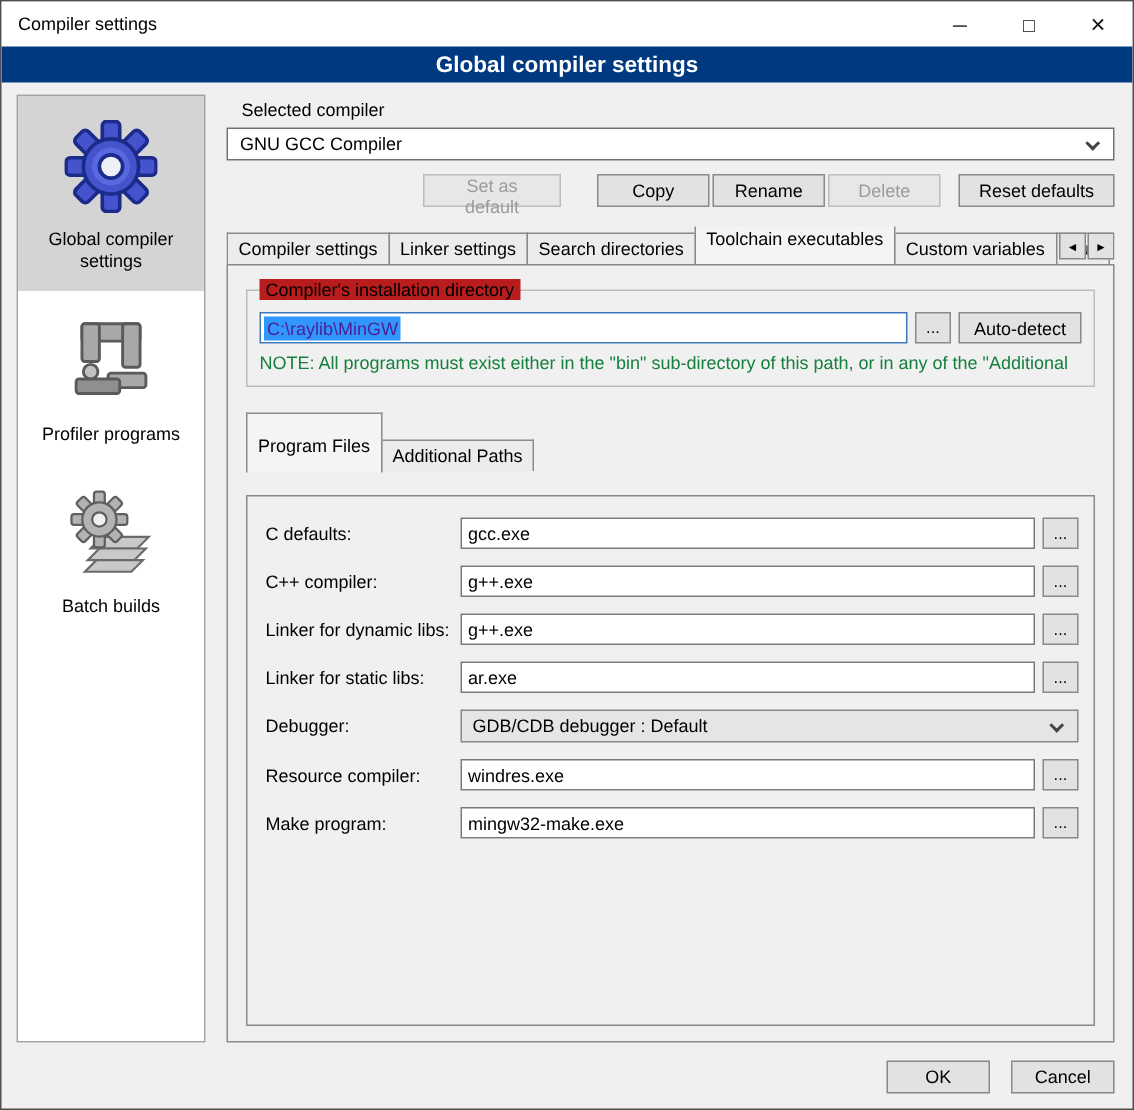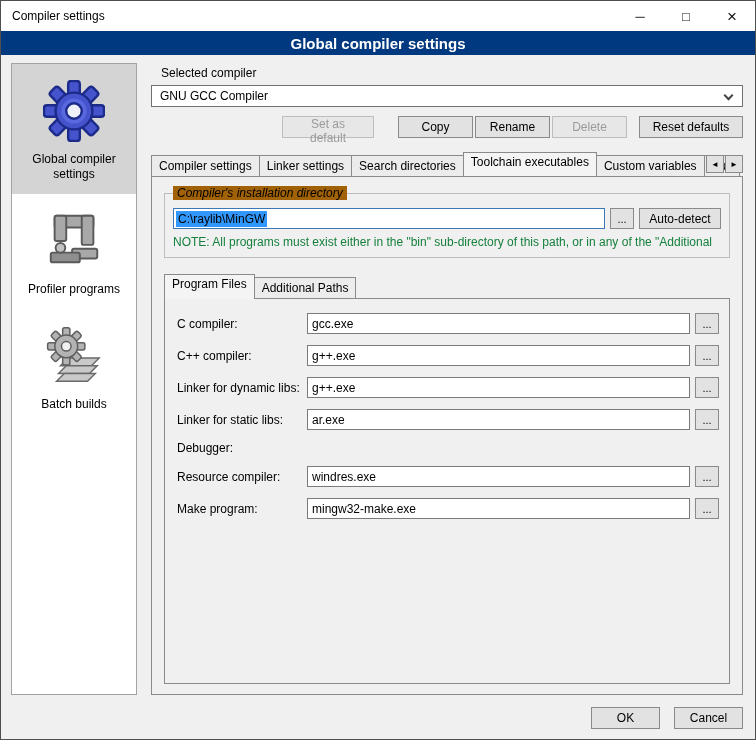--- a/index.html
+++ b/index.html
@@ -35,38 +35,38 @@
   .btn:disabled { color: #9b9b9b; border-color: #bdbdbd; background: #e7e7e7; }
   .btnrow { display: flex; margin: 9px 2px 13px 2px; justify-content: flex-end; }
   .btn.set-default { width: 92px; margin-right: 24px; }
   .btn.b75 { width: 75px; margin-right: 2px; }
   .btn.b75.last { margin-right: 12px; }
   .btn.reset { width: 104px; }
 
   
   .tabs { display: flex; align-items: flex-end; position: relative; margin: 0 2px; height: 25px; padding-right: 38px; overflow: hidden; }
   .tab { font-size: 12px; padding: 3px 7px 4px 7px; border: 1px solid #8a8a8a; border-bottom: none; background: #ececec; margin-right: -1px; white-space: nowrap; height: 21px; cursor: default; position: relative; }
-  .tab.active { background: #f4f4f4; height: 25px; padding-top: 2px; z-index: 3; margin-bottom: -1px; }
+  .tab.active { background: #f4f4f4; height: 40px; padding-top: 14px; z-index: 3; margin-bottom: -1px; }
   .tab-scrolls { position: absolute; right: 0; bottom: 3px; display: flex; gap: 1px; z-index: 4; }
   .scrollbtn { width: 18px; height: 18px; font-size: 8px; background: #e2e2e2; border: 1px solid #8a8a8a; display: flex; align-items: center; justify-content: center; padding: 0; cursor: default; }
 
   .panel { border: 1px solid #8a8a8a; flex: 1; margin: 0 2px; background: #f0f0f0; padding: 14px 10px 10px 10px; display: flex; flex-direction: column; min-height: 0; }
 
   
   .groupbox { position: relative; border: 1px solid #bdbdbd; margin: 2px 2px 16px 2px; padding: 14px 8px 8px 8px; }
-  .legend { position: absolute; top: -8px; left: 8px; background: #a16207; padding: 0 4px; font-size: 12px; font-style: italic; }
+  .legend { position: absolute; top: -8px; left: 8px; background: #b91c1c; padding: 0 4px; font-size: 12px; }
   .dirrow { display: flex; align-items: center; gap: 5px; }
   .textbox { flex: 1; height: 21px; border: 1px solid #3c77b8; background: #fff; display: flex; align-items: center; padding: 0 2px; font-size: 12px; overflow: hidden; cursor: text; }
-  .textbox .sel { background: #3297FD; color: #000000; padding: 1px 2px; white-space: nowrap; }
+  .textbox .sel { background: #3297FD; color: #4c1d95; padding: 1px 2px; white-space: nowrap; }
   .btn-sm { width: 24px; height: 21px; font-size: 11px; background: #e2e2e2; border: 1px solid #8a8a8a; padding: 0; cursor: default; }
   .btn-ad { height: 21px; width: 82px; font-size: 12px; background: #e2e2e2; border: 1px solid #8a8a8a; padding: 0; cursor: default; }
   .note { color: #15803d; font-size: 12px; margin-top: 6px; white-space: nowrap; overflow: hidden; }
 
   
-  .subtabs { display: flex; align-items: flex-end; margin: 0 2px; height: 24px; }
+  .subtabs { display: flex; align-items: flex-end; margin: 16px 2px; height: 24px; }
   .subpanel { border: 1px solid #8a8a8a; margin: 0 2px; flex: 1; padding: 14px 10px 10px 12px; background: #f0f0f0; min-height: 0; }
 
   
   .frow { display: flex; align-items: center; margin-bottom: 11px; }
   .flabel { width: 130px; font-size: 12px; flex-shrink: 0; }
   .tinput { flex: 1; height: 21px; border: 1px solid #7a7a7a; background: #fff; font-size: 12px; padding: 0 4px; min-width: 0; }
   .fbrowse { width: 24px; height: 21px; font-size: 11px; background: #e2e2e2; border: 1px solid #8a8a8a; padding: 0; margin-left: 5px; cursor: default; }
   .fselect { flex: 1; height: 22px; border: 1px solid #8a8a8a; background: #e5e5e5; display: flex; align-items: center; padding: 0 24px 0 7px; font-size: 12px; position: relative; cursor: default; }
 
   
@@ -207,21 +207,21 @@
         </div>
 
         <div class="subtabs">
           <div class="tab active">Program Files</div>
           <div class="tab">Additional Paths</div>
         </div>
 
         <div class="subpanel">
 
           <div class="frow">
-            <span class="flabel">C compiler:</span>
+            <span class="flabel">C defaults:</span>
             <input class="tinput" value="gcc.exe" style="">
             <button class="fbrowse">...</button>
           </div>
 
           <div class="frow">
             <span class="flabel">C++ compiler:</span>
             <input class="tinput" value="g++.exe" style="">
             <button class="fbrowse">...</button>
           </div>
 
@@ -232,20 +232,24 @@
           </div>
 
           <div class="frow">
             <span class="flabel">Linker for static libs:</span>
             <input class="tinput" value="ar.exe" style="">
             <button class="fbrowse">...</button>
           </div>
 
           <div class="frow">
             <span class="flabel">Debugger:</span>
+            <div class="fselect">
+              <span>GDB/CDB debugger : Default</span>
+              <span class="chev"></span>
+            </div>
           </div>
 
           <div class="frow">
             <span class="flabel">Resource compiler:</span>
             <input class="tinput" value="windres.exe" style="">
             <button class="fbrowse">...</button>
           </div>
 
           <div class="frow">
             <span class="flabel">Make program:</span>

